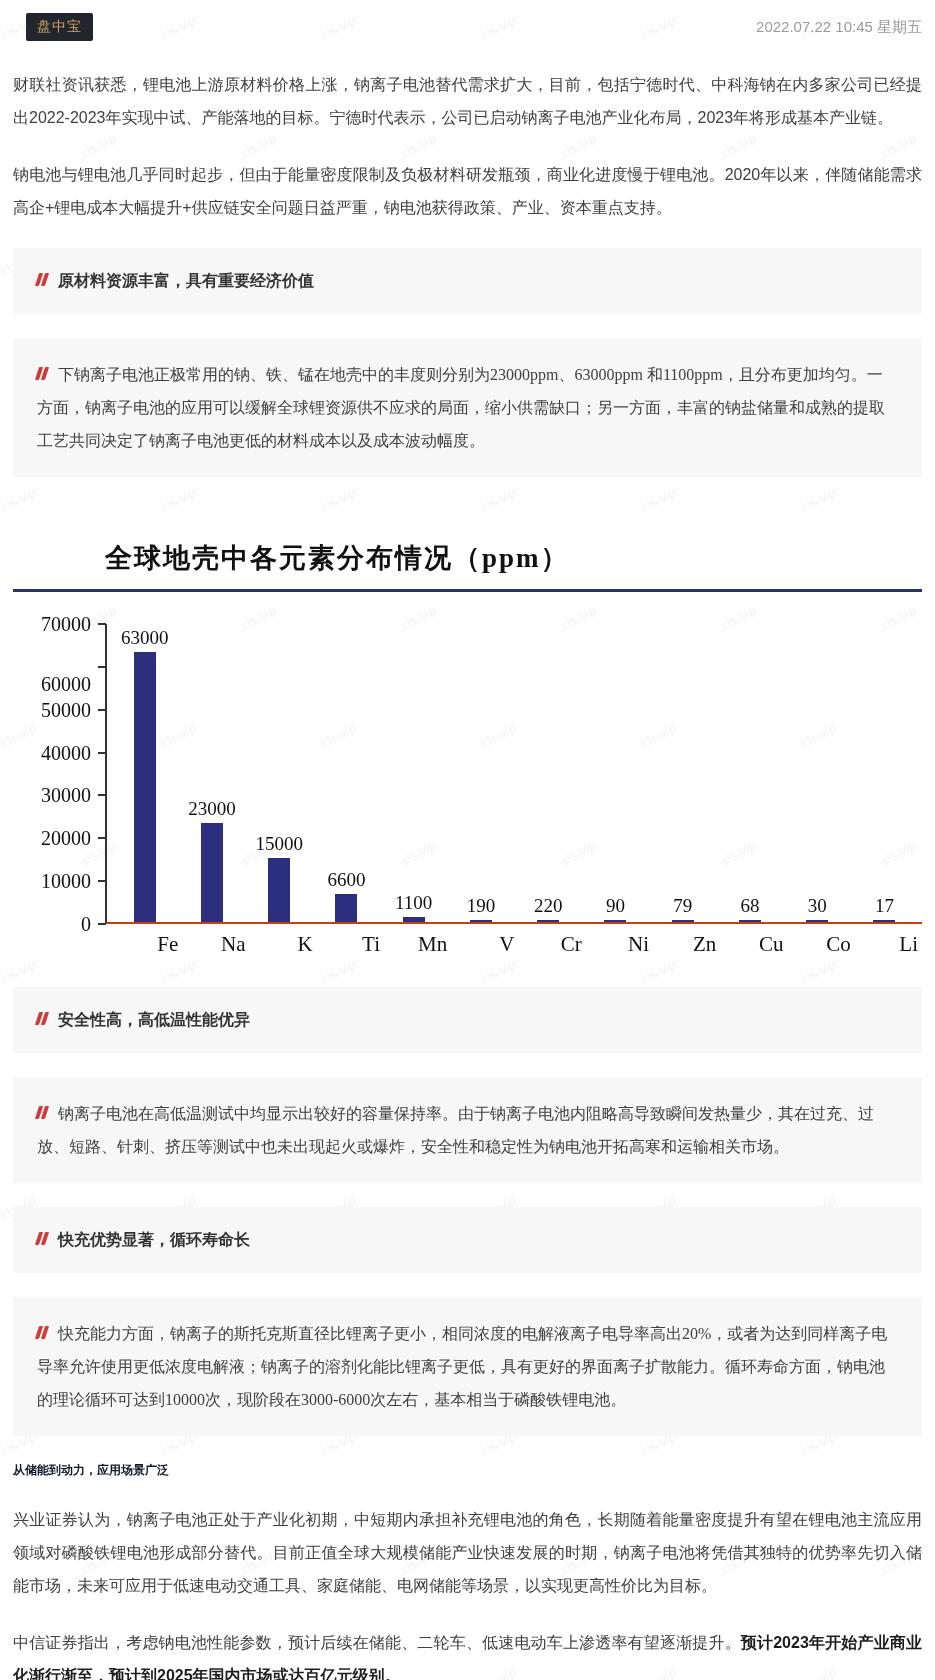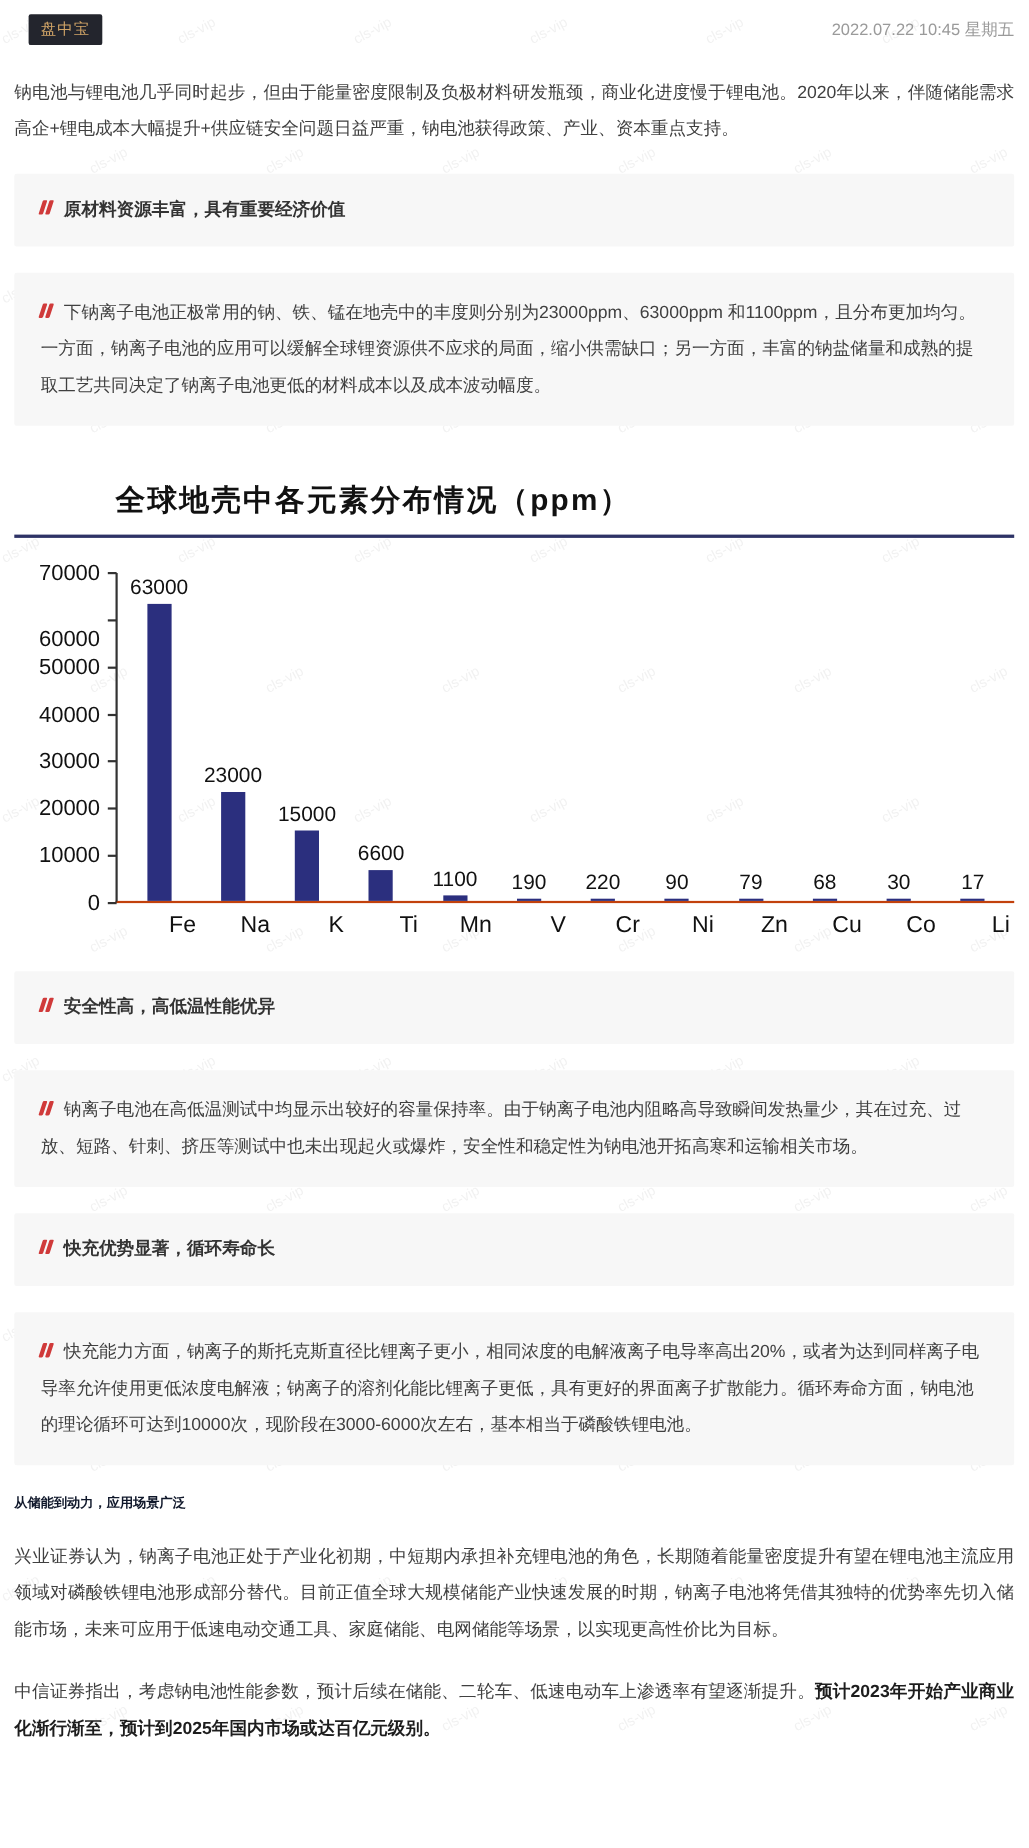--- a/index.html
+++ b/index.html
@@ -28,27 +28,27 @@
   .hdr{display:flex;justify-content:space-between;align-items:center;height:34px;padding-left:13px;}
   .badge{background:var(--badge-bg);color:var(--badge-text);font-size:14px;padding:5px 11px;border-radius:2px;letter-spacing:1px;}
   .stamp{color:#9a9a9a;font-size:15px;}
   
   p.body-p{font-size:16px;line-height:33px;text-align:justify;margin:24px 0;}
   .sub-title{font-size:12px;font-weight:bold;color:#0f172a;margin:26px 0 4px;}
   b{color:#1d1d1d;}
   
   .qbox{background:var(--quote-bg);margin:24px 0;padding:20px 24px;border-radius:2px;}
   .qbox.h{padding:22px 24px;}
-  .qbox .txt{font-size:16px;line-height:33px;text-align:justify;}
+  .qbox .txt{font-size:16px;line-height:33px;text-align:justify;font-family:Liberation Serif, serif;}
   .qbox.h .txt{line-height:22px;}
   .qbox.bold .txt{font-weight:bold;color:#333;}
   .qmark{display:inline-block;margin-right:9px;white-space:nowrap;}
   .qmark i{display:inline-block;width:4px;height:13px;background:var(--accent-red);transform:skewX(-18deg);margin-right:2px;border-radius:1px;}
   
-  .chart-wrap{margin:50px 0 30px;font-family:Liberation Sans, sans-serif;color:#111;}
+  .chart-wrap{margin:63px 0 30px;font-family:Liberation Serif, serif;color:#111;}
   .chart-title{font-size:27px;font-weight:bold;margin-left:92px;letter-spacing:2px;}
   .chart-rule{height:3px;background:var(--chart-rule);margin:13px 0 32px;}
   .chart-area{display:flex;}
   .y-gutter{position:relative;width:92px;height:300px;flex:0 0 92px;text-align:right;}
   .ytick-label{position:absolute;right:14px;font-size:20px;line-height:22px;color:#111;}
   .plot{position:relative;flex:1;height:300px;border-left:2px solid #333;border-bottom:2px solid #c2410c;}
   .ytick-mark{position:absolute;left:-9px;width:8px;height:2px;background:#333;}
   .bars{position:absolute;inset:0;display:flex;align-items:flex-end;padding:0 4px;}
   .bar-slot{flex:1;display:flex;flex-direction:column;align-items:center;justify-content:flex-end;}
   .bar-value{font-size:19px;line-height:20px;margin-bottom:4px;color:#111;}
@@ -153,20 +153,21 @@
       <span class="wm" style="left: 800px; top: 1672px;">cls-vip</span>
     </div>
 
   <div class="content">
 
     <div class="hdr">
       <span class="badge">盘中宝</span>
       <span class="stamp">2022.07.22 10:45 星期五</span>
     </div>
 
+    <p class="body-p">财联社资讯获悉，锂电池上游原材料价格上涨，钠离子电池替代需求扩大，目前，包括宁德时代、中科海钠在内多家公司已经提出2022-2023年实现中试、产能落地的目标。宁德时代表示，公司已启动钠离子电池产业化布局，2023年将形成基本产业链。</p>
     <p class="body-p">钠电池与锂电池几乎同时起步，但由于能量密度限制及负极材料研发瓶颈，商业化进度慢于锂电池。2020年以来，伴随储能需求高企+锂电成本大幅提升+供应链安全问题日益严重，钠电池获得政策、产业、资本重点支持。</p>
 
     <div class="qbox h bold">
       <span class="qmark"><i></i><i></i></span><span class="txt">原材料资源丰富，具有重要经济价值</span>
     </div>
 
     <div class="qbox">
       <span class="qmark"><i></i><i></i></span><span class="txt">下钠离子电池正极常用的钠、铁、锰在地壳中的丰度则分别为23000ppm、63000ppm 和1100ppm，且分布更加均匀。一方面，钠离子电池的应用可以缓解全球锂资源供不应求的局面，缩小供需缺口；另一方面，丰富的钠盐储量和成熟的提取工艺共同决定了钠离子电池更低的材料成本以及成本波动幅度。</span>
     </div>
 

